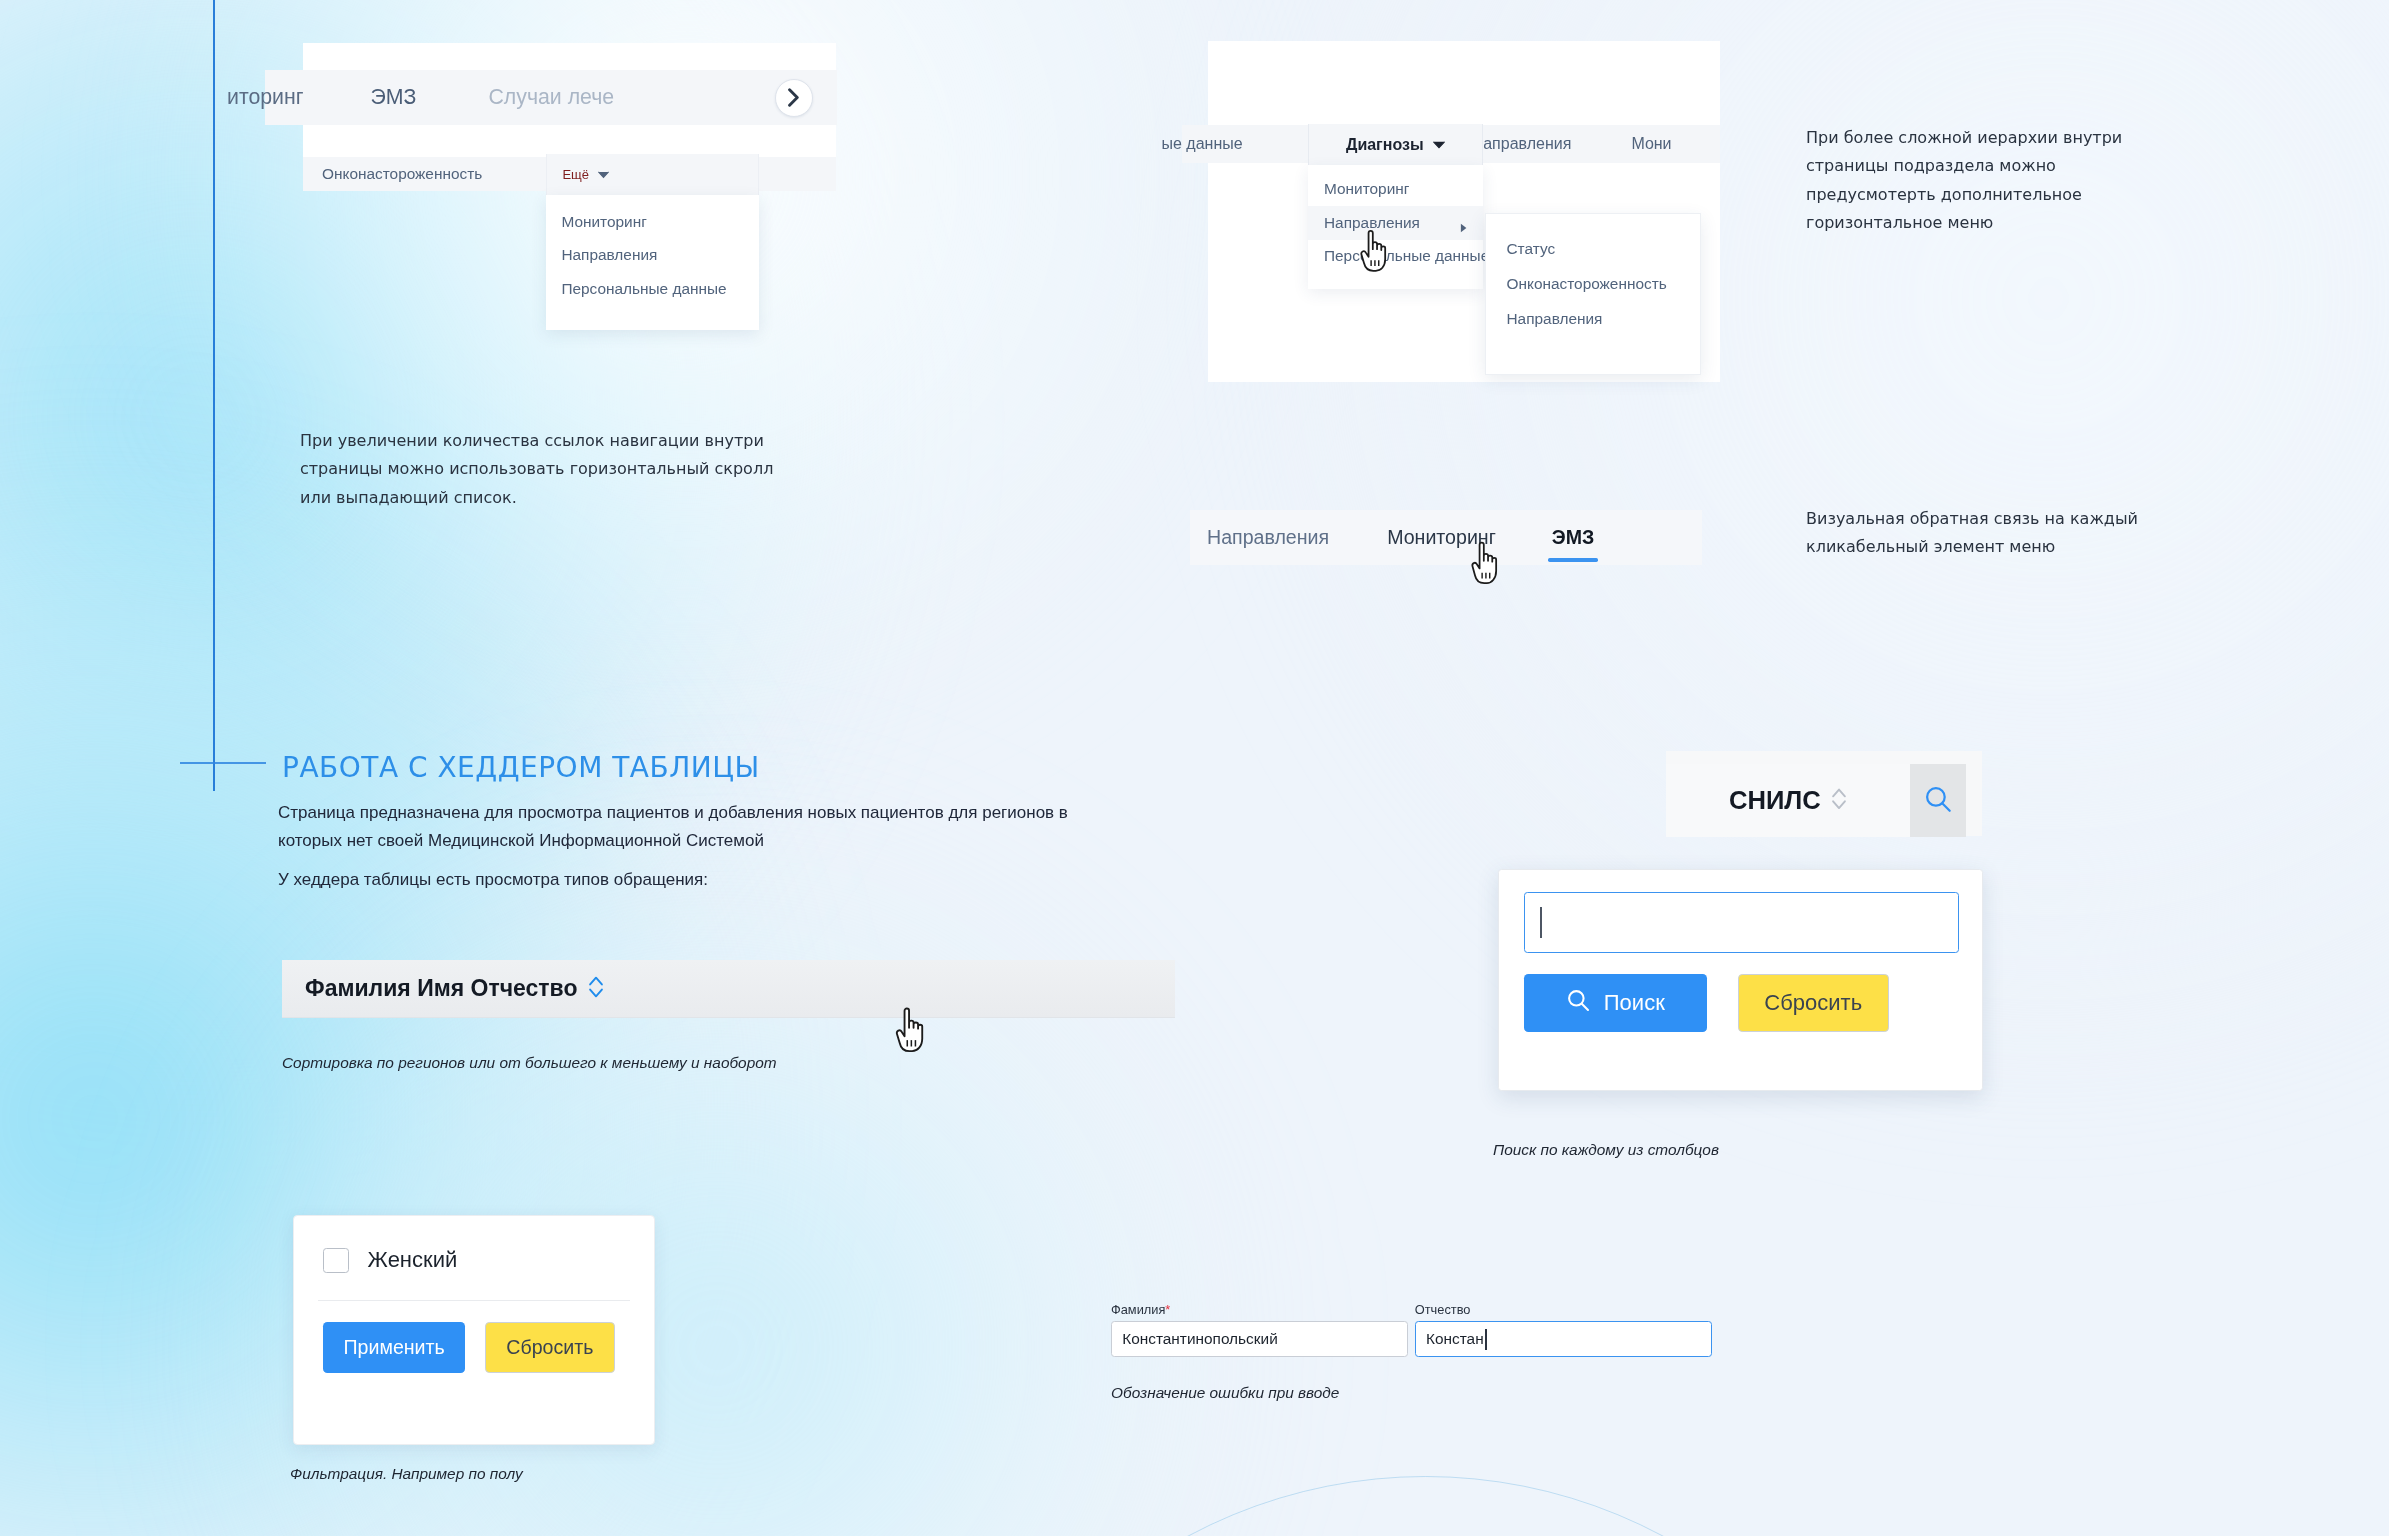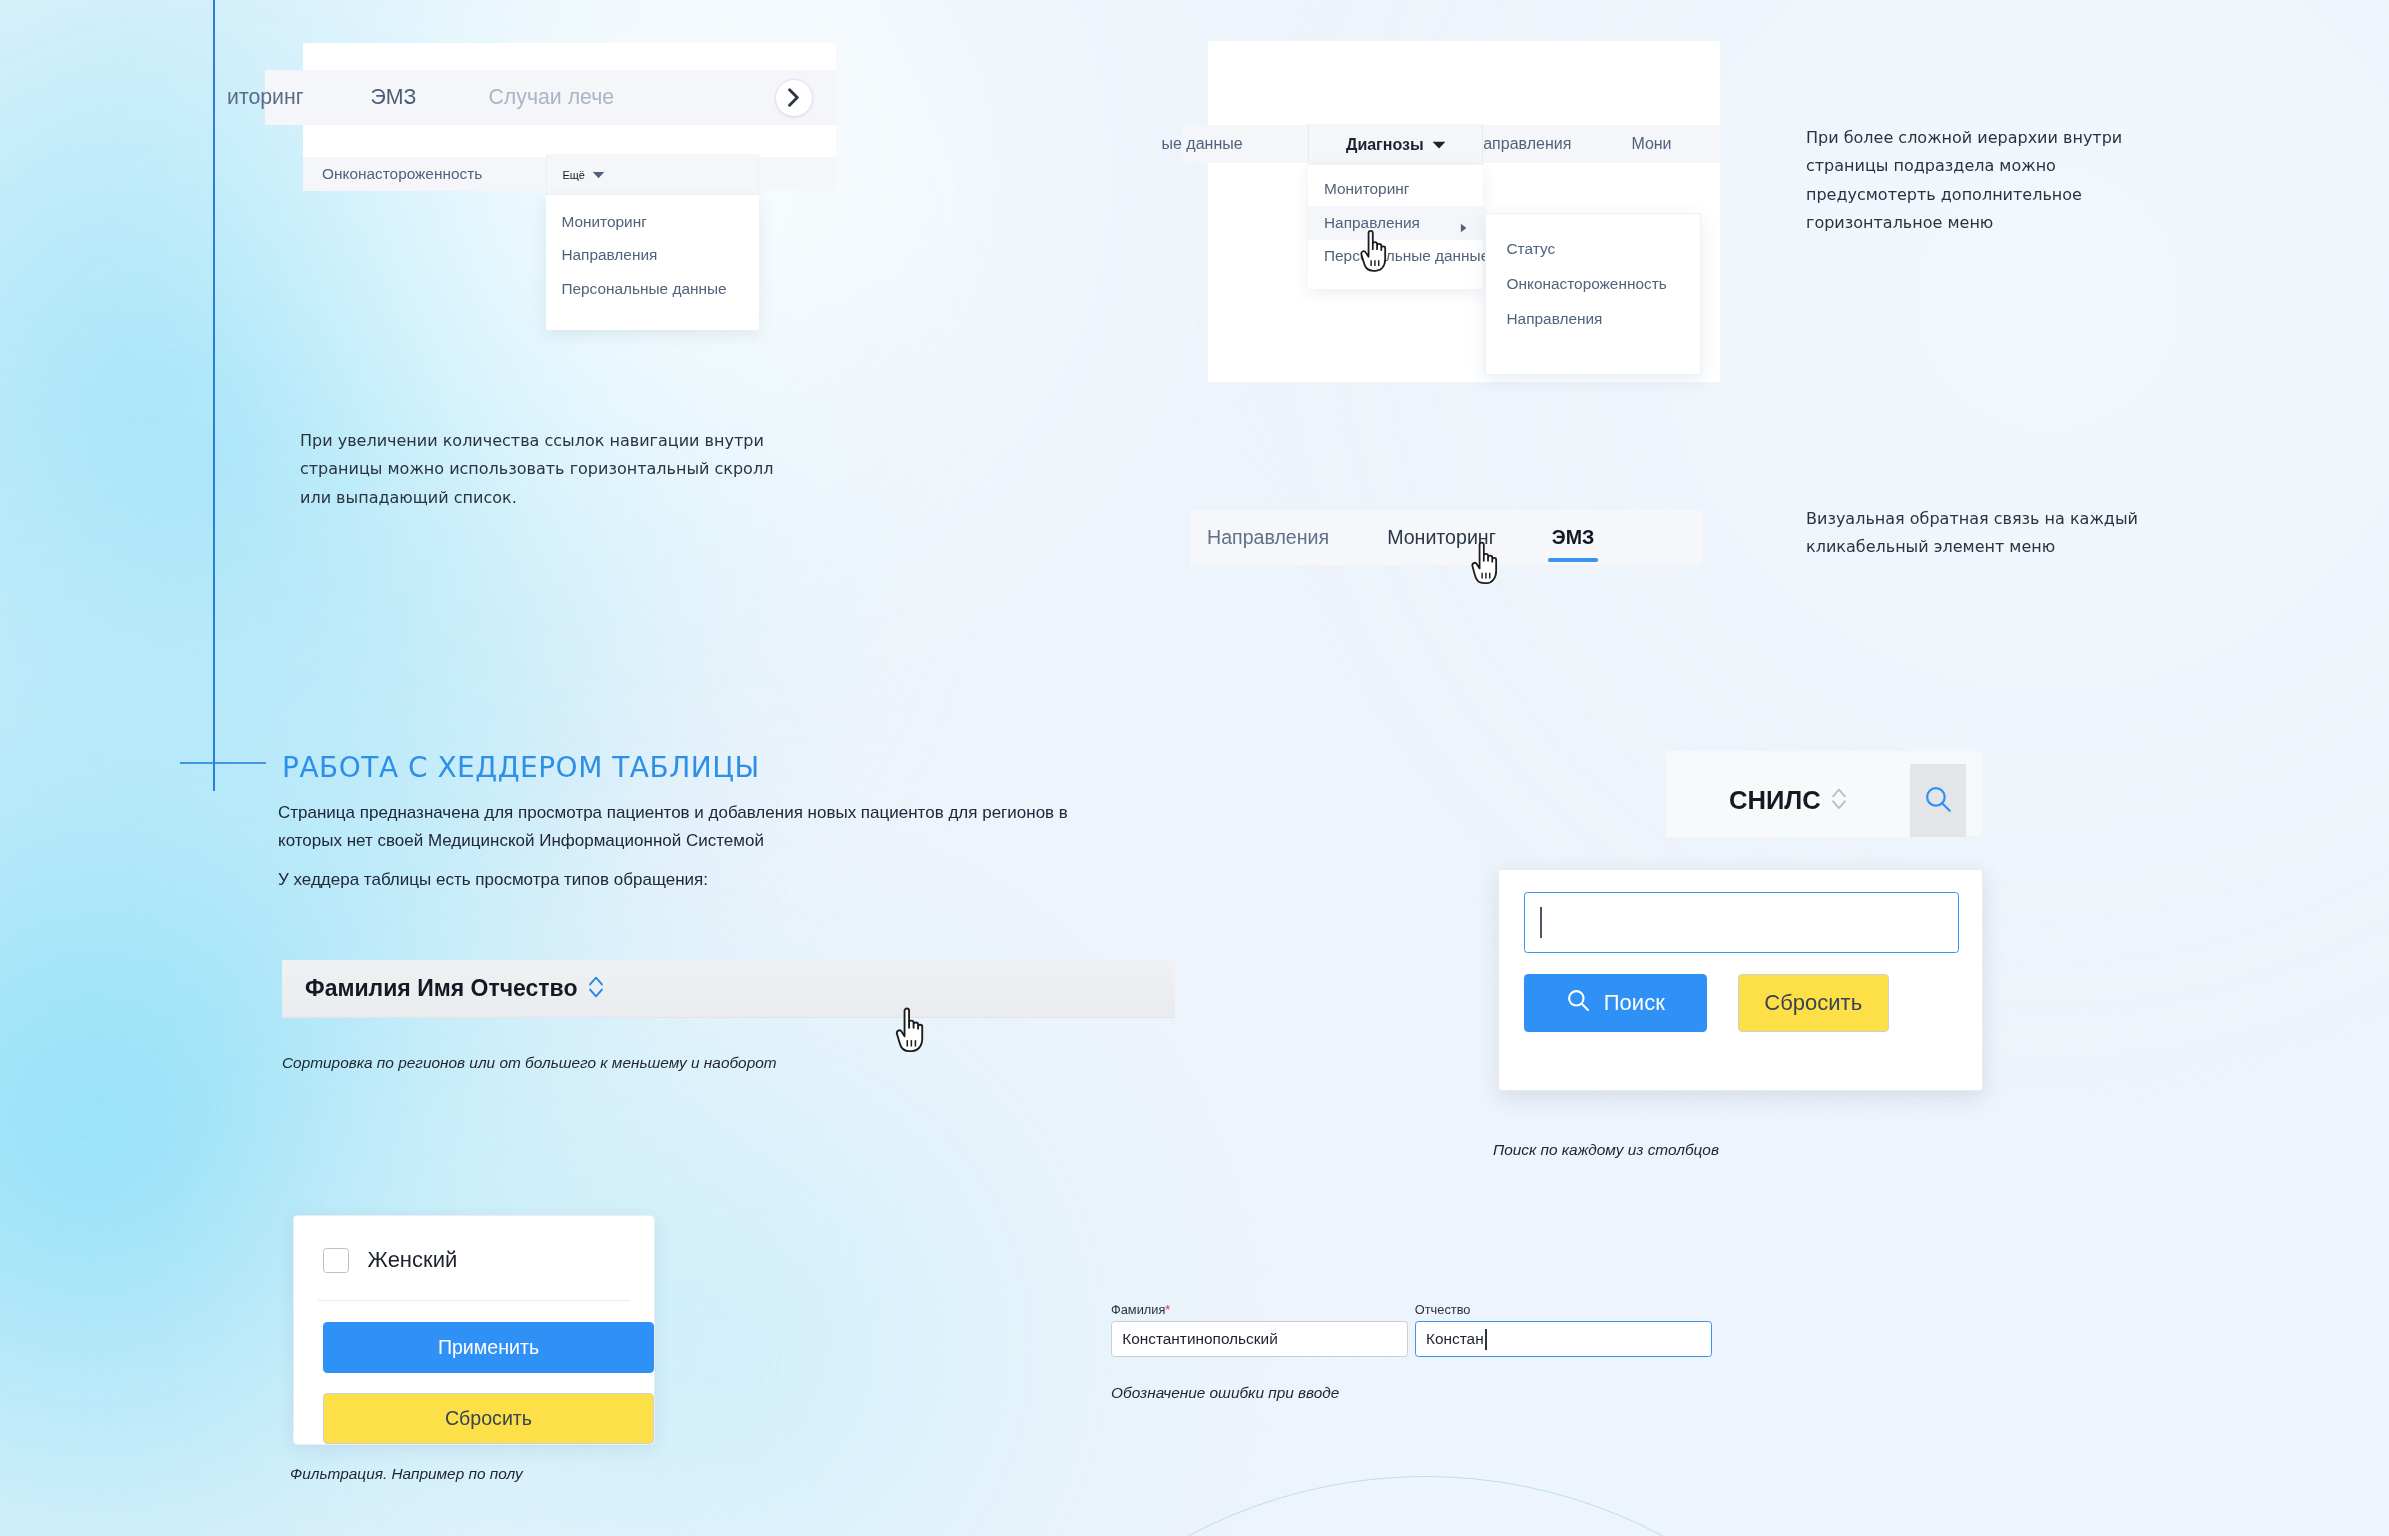--- a/index.html
+++ b/index.html
@@ -67,21 +67,21 @@
     left:303px; top:157px; width:533px; height:34px;
     background:#f4f6f9; display:flex; align-items:center;
   }
   #subnav-a .sub-link { font-size:15.4px; color:#51637c; margin-left:19px; white-space:nowrap; }
 
   #more-tab {
     left:546px; top:154px; width:213px; height:41px;
     background:#f4f6f9; border-left:0.9px solid #eceff4; border-right:0.9px solid #eceff4;
     display:flex; align-items:center; padding-left:15.4px; gap:8.5px;
   }
-  #more-tab .lbl { font-size:11px; color:#0f172a; }
+  #more-tab .lbl { font-size:13px; color:#7f1d1d; }
 
   #more-dropdown {
     left:546px; top:195px; width:213px; height:135px;
     background:#ffffff; box-shadow:0 5.1px 15.4px rgba(40,70,110,.10);
     padding-top:10.2px;
   }
   #more-dropdown .item {
     font-size:15.4px; color:#51637c; padding:7.7px 15.4px; white-space:nowrap;
   }
 
@@ -224,21 +224,21 @@
     box-shadow:0 4.3px 17px rgba(40,70,110,.09);
     padding:22px 0 0 0;
   }
   .chk-row { display:flex; align-items:center; gap:19px; padding:9.4px 0 9.4px 29px; }
   .chk-box {
     width:25.6px; height:25.6px; border:1.5px solid #b9bfc8; border-radius:3.4px; background:#fff;
     flex:none;
   }
   .chk-label { font-size:22px; color:#1b222c; }
   #gender-filter .divider { margin:17px 24px 0 24px; height:0.9px; background:#e9ebee; }
-  #gender-filter .btn-row { display:flex; gap:19.6px; padding:21.3px 0 0 29px;flex-direction:column; }
+  #gender-filter .btn-row { display:flex; gap:19.6px; padding:21.3px 0 0 29px; }
   #gender-filter .btn-primary { height:51px; padding:0 20.5px; font-size:19.6px; }
   #gender-filter .btn-ghost { height:51px; padding:0 20.5px; font-size:19.6px; }
 
   
   #form-row { position:absolute; z-index:3; left:1111px; top:1302px; display:flex; gap:6.8px; }
   .field { position:relative; }
   .field .flabel {
     font-size:12.8px; color:#2a3340; margin-bottom:4.3px; display:block;
     font-family:"Liberation Sans", sans-serif;
   }

